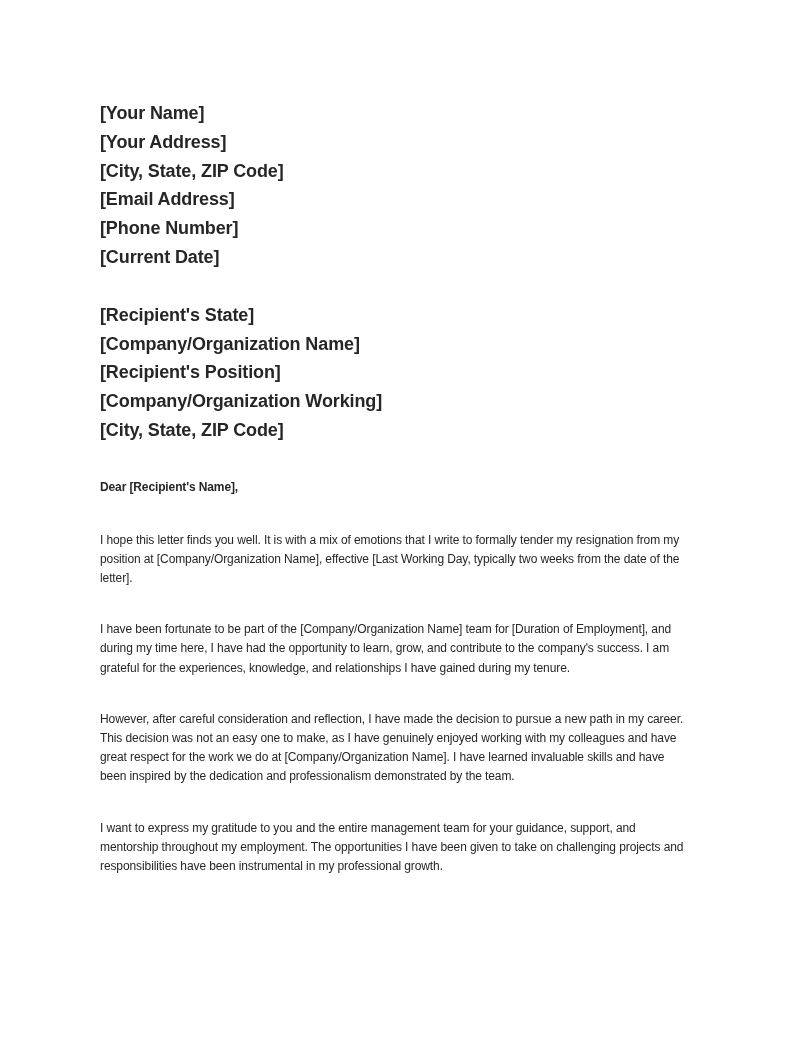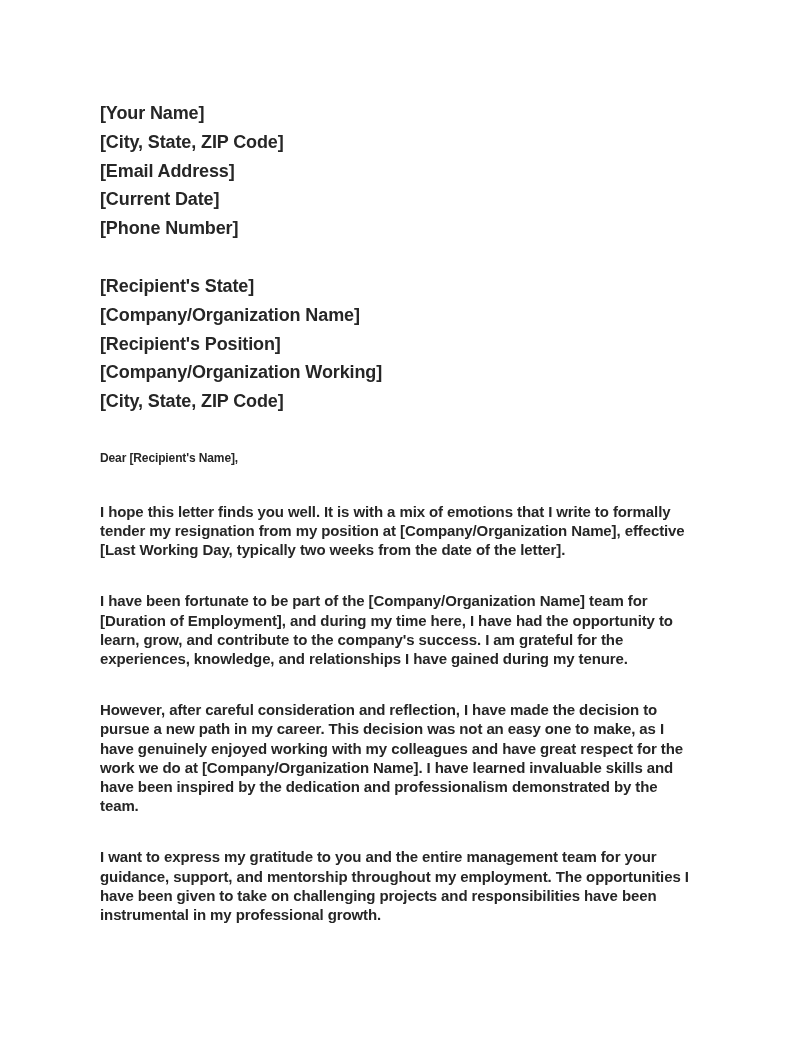--- a/index.html
+++ b/index.html
@@ -49,42 +49,43 @@
     line-height: 28.8px;
     font-weight: 700;
     letter-spacing: -0.12px;
     white-space: nowrap;
   }
 
   .gap-salutation-to-body { height: 29px; }
 
   
   .body-para {
-    font-size: 15px;
+    font-size: 12px;
     line-height: 19.2px;
-    font-weight: 700;
+    font-weight: 400;
     letter-spacing: -0.1px;
     text-align: left;
     margin: 0;
   }
 
   .para-gap { height: 32px; }
 </style>
 </head>
 <body>
 
 <div class="page">
   <div class="letter">
 
     <div class="addr-block">
       <div class="addr-line">[Your Name]</div>
+      <div class="addr-line">[Your Address]</div>
       <div class="addr-line">[City, State, ZIP Code]</div>
       <div class="addr-line">[Email Address]</div>
+      <div class="addr-line">[Phone Number]</div>
       <div class="addr-line">[Current Date]</div>
-      <div class="addr-line">[Phone Number]</div>
     </div>
 
     <div class="block-gap-sender-to-recipient"></div>
 
     <div class="addr-block">
       <div class="addr-line">[Recipient's State]</div>
       <div class="addr-line">[Company/Organization Name]</div>
       <div class="addr-line">[Recipient's Position]</div>
       <div class="addr-line">[Company/Organization Working]</div>
       <div class="addr-line">[City, State, ZIP Code]</div>

